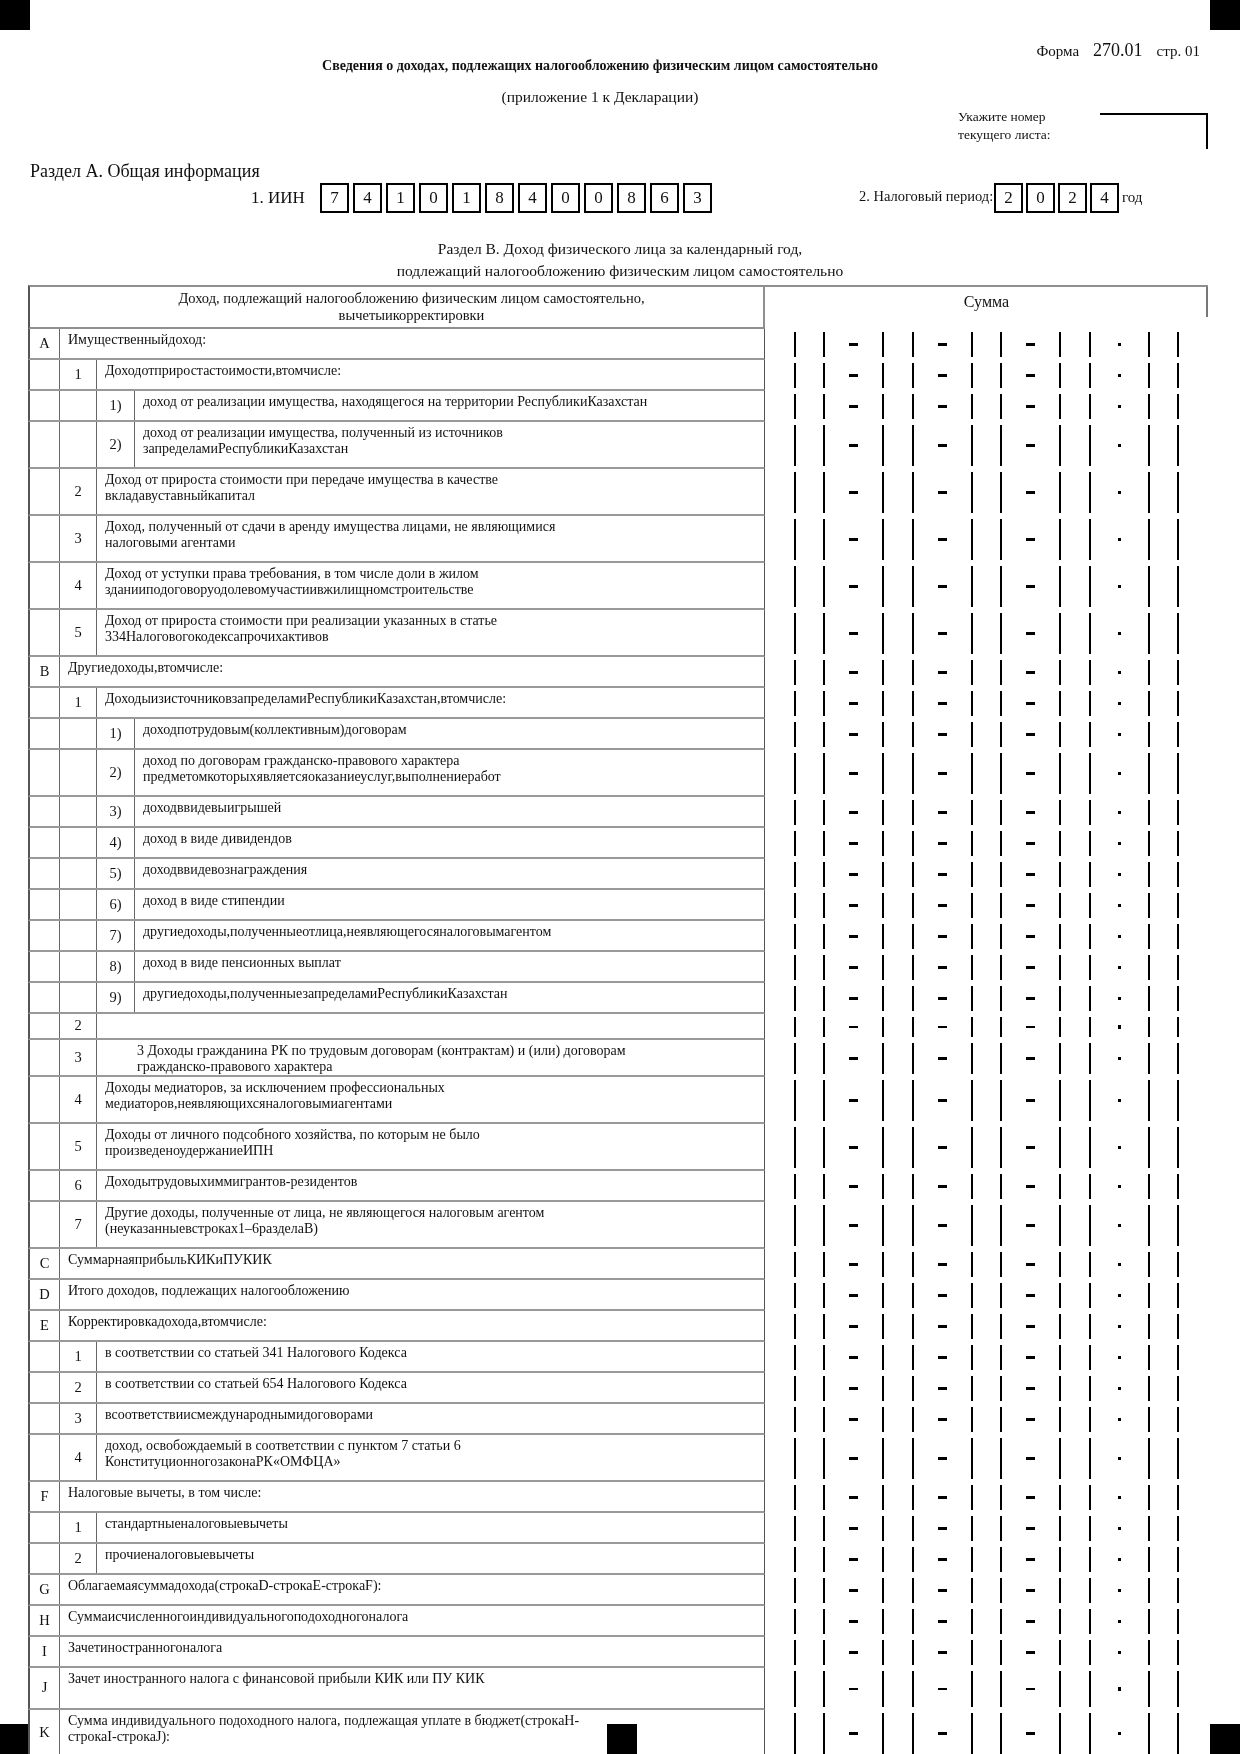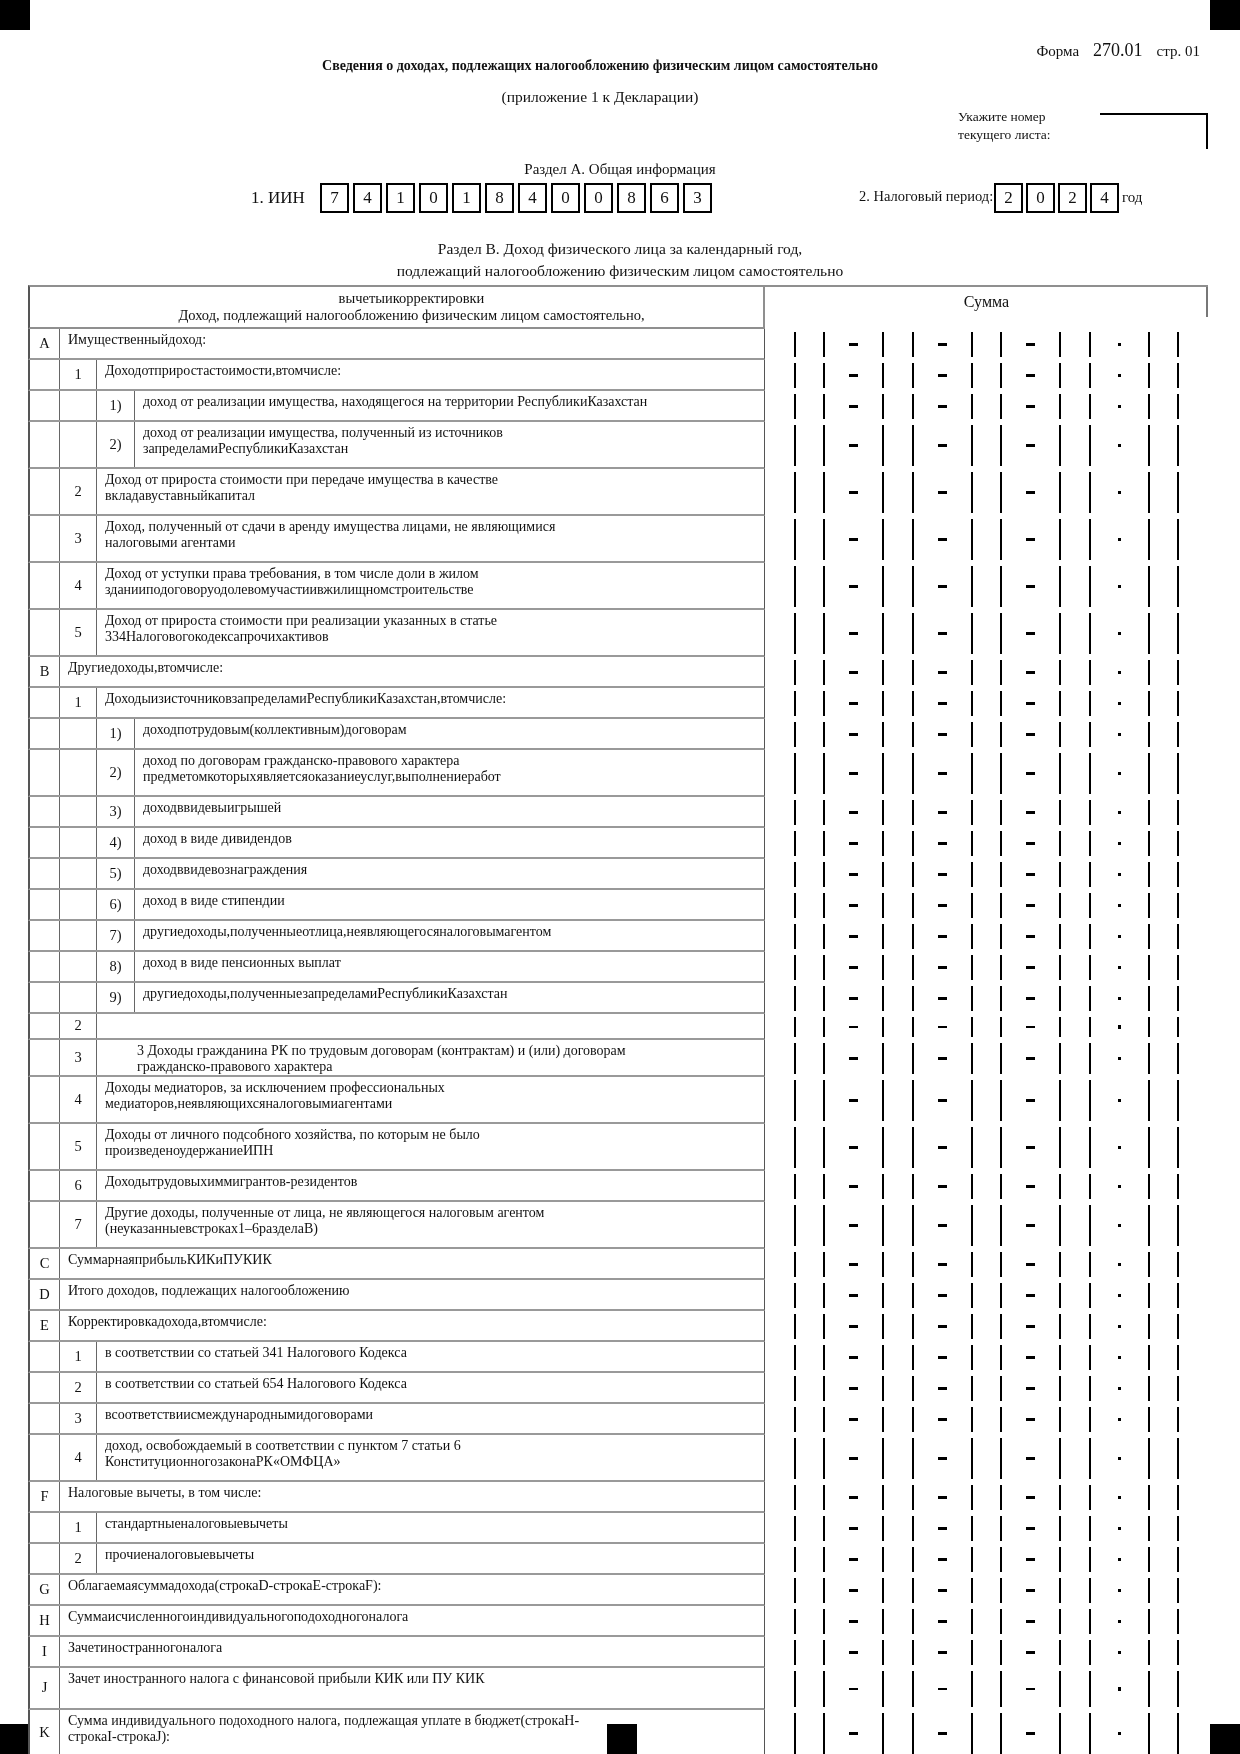--- a/index.html
+++ b/index.html
@@ -19,21 +19,21 @@
   .formline .f-label{font-size:15px;}
   .formline .f-number{font-size:18px;}
   .formline .f-page{font-size:15px;}
 
   .title{position:absolute;left:30px;top:58px;width:1140px;text-align:center;font-size:14px;font-weight:bold;}
   .subtitle{position:absolute;left:30px;top:88px;width:1140px;text-align:center;font-size:15.5px;}
 
   .sheetnote{position:absolute;left:958px;top:108px;width:130px;font-size:13.5px;line-height:1.35;}
   .sheetbox{position:absolute;left:1100px;top:113px;width:106px;height:34px;border-top:2.5px solid #000;border-right:2.5px solid #000;}
 
-  .sec-a{position:absolute;left:30px;top:161px;width:1180px;text-align:center;font-size:15px;}
+  .sec-a{position:absolute;left:30px;top:161px;width:1180px;text-align:left;font-size:18px;}
 
   .iin-row{position:absolute;left:0;top:183px;width:1240px;height:32px;}
   .iin-label{position:absolute;left:251px;top:5px;font-size:17px;}
   .digits{position:absolute;top:0;display:flex;gap:4px;}
   .digits-iin{left:320px;}
   .digits-period{left:994px;gap:3px;}
   .dbox{display:inline-block;width:25px;height:26px;border:2.5px solid #000;font-size:17px;line-height:26px;text-align:center;background:#fff;}
   .period-label{position:absolute;left:843px;top:5px;font-size:14.5px;margin-left:16px;}
   .year-label{position:absolute;left:1122px;top:6px;font-size:15px;}
 
@@ -129,22 +129,22 @@
   </div>
 
   <div class="sec-b">
     <div>Раздел В. Доход физического лица за календарный год,</div>
     <div>подлежащий налогообложению физическим лицом самостоятельно</div>
   </div>
 
   <div class="ftable">
     <div class="thead">
       <div class="thead-left">
+        <div>Доход, подлежащий налогообложению физическим лицом самостоятельно,</div>
         <div>вычетыикорректировки</div>
-        <div>Доход, подлежащий налогообложению физическим лицом самостоятельно,</div>
       </div>
       <div class="thead-right">
         <span>Сумма</span>
       </div>
     </div>
 
     <div>
         <div class="trow">
           <div class="tleft">
             <div class="cell c0">A</div>

